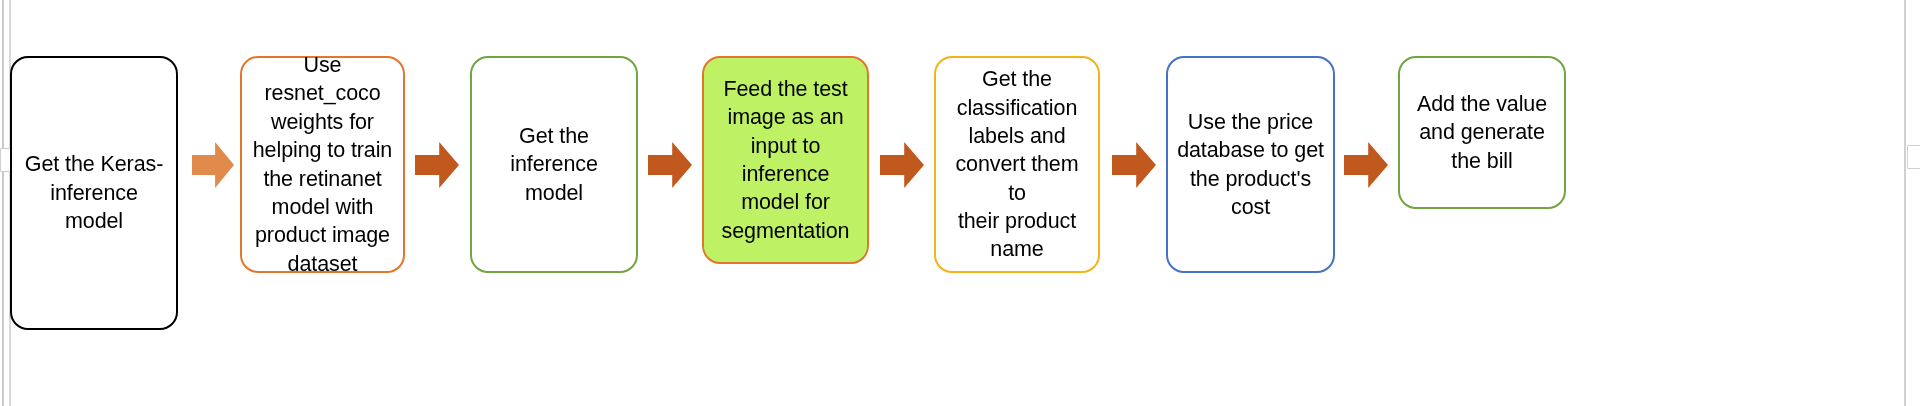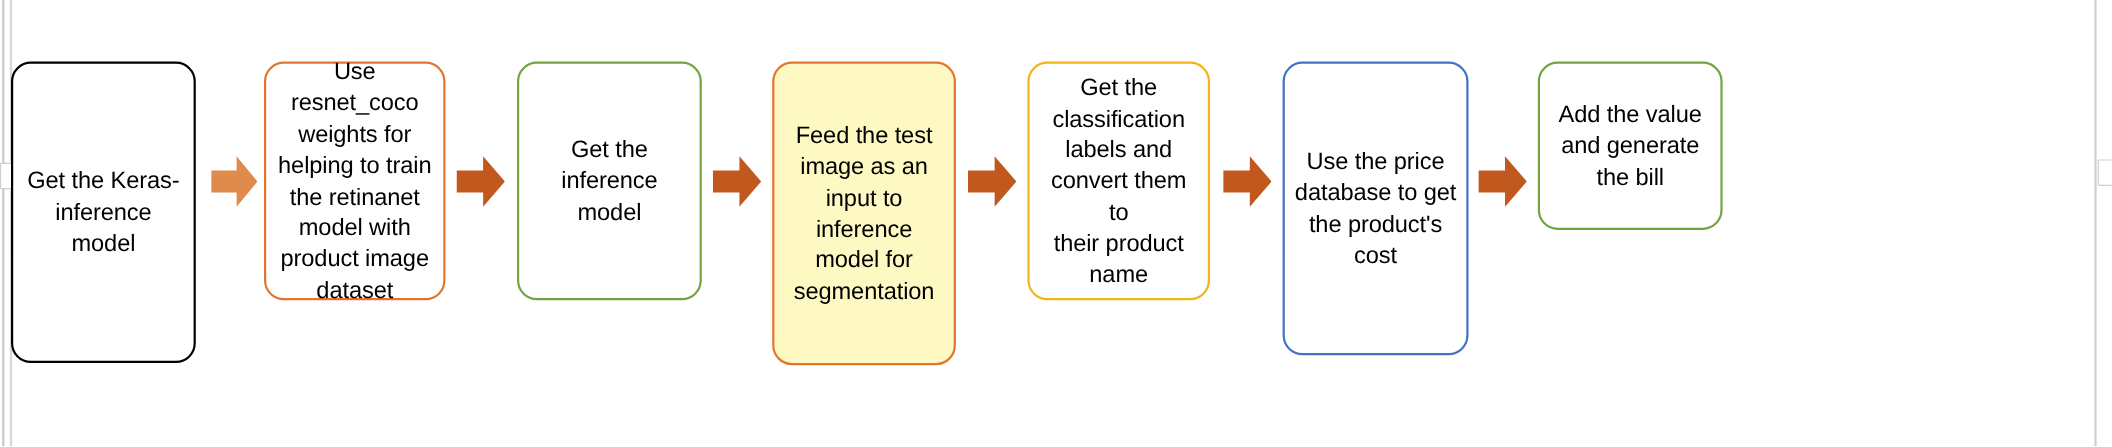--- a/index.html
+++ b/index.html
@@ -109,37 +109,37 @@
 the retinanet
 model with
 product image
 dataset</span>
       </div>
       <div class="node" style="left: 460px; top: 56px; width: 168px; height: 217px; border-color: rgb(112, 165, 65); background: rgb(255, 255, 255);">
         <span class="node-label">Get the
 inference
 model</span>
       </div>
-      <div class="node" style="left: 692px; top: 56px; width: 167px; height: 276px; border-color: rgb(226, 118, 44); background: #fef9c3;">
+      <div class="node" style="left: 692px; top: 56px; width: 167px; height: 208px; border-color: rgb(226, 118, 44); background: #bef264;">
         <span class="node-label">Feed the test
 image as an
 input to
 inference
 model for
 segmentation</span>
       </div>
       <div class="node" style="left: 924px; top: 56px; width: 166px; height: 217px; border-color: rgb(242, 180, 23); background: rgb(255, 255, 255);">
         <span class="node-label">Get the
 classification
 labels and
 convert them to
 their product
 name</span>
       </div>
-      <div class="node" style="left: 1156px; top: 56px; width: 169px; height: 267px; border-color: rgb(68, 114, 196); background: rgb(255, 255, 255);">
+      <div class="node" style="left: 1156px; top: 56px; width: 169px; height: 217px; border-color: rgb(68, 114, 196); background: rgb(255, 255, 255);">
         <span class="node-label">Use the price
 database to get
 the product's
 cost</span>
       </div>
       <div class="node" style="left: 1388px; top: 56px; width: 168px; height: 153px; border-color: rgb(112, 165, 65); background: rgb(255, 255, 255);">
         <span class="node-label">Add the value
 and generate
 the bill</span>
       </div>

